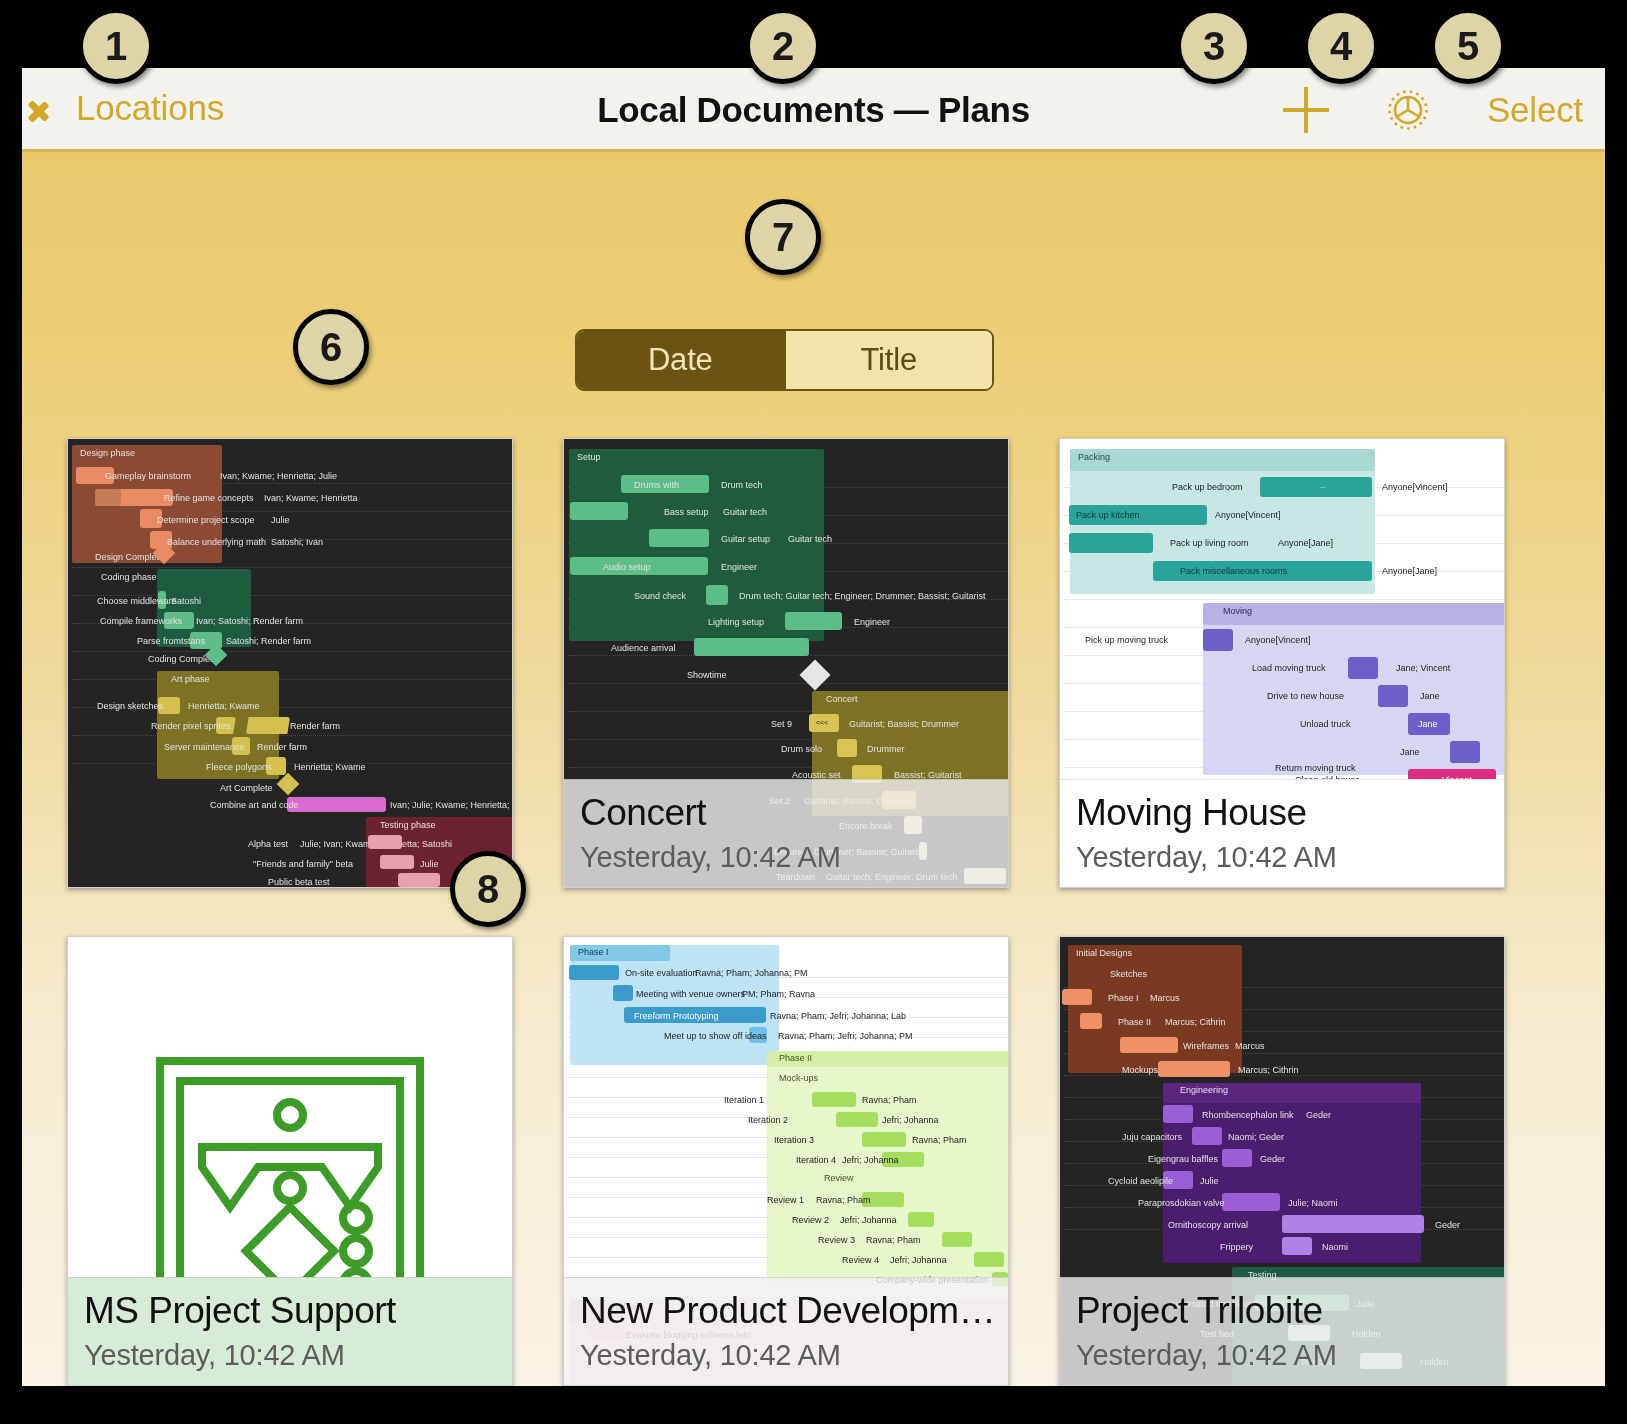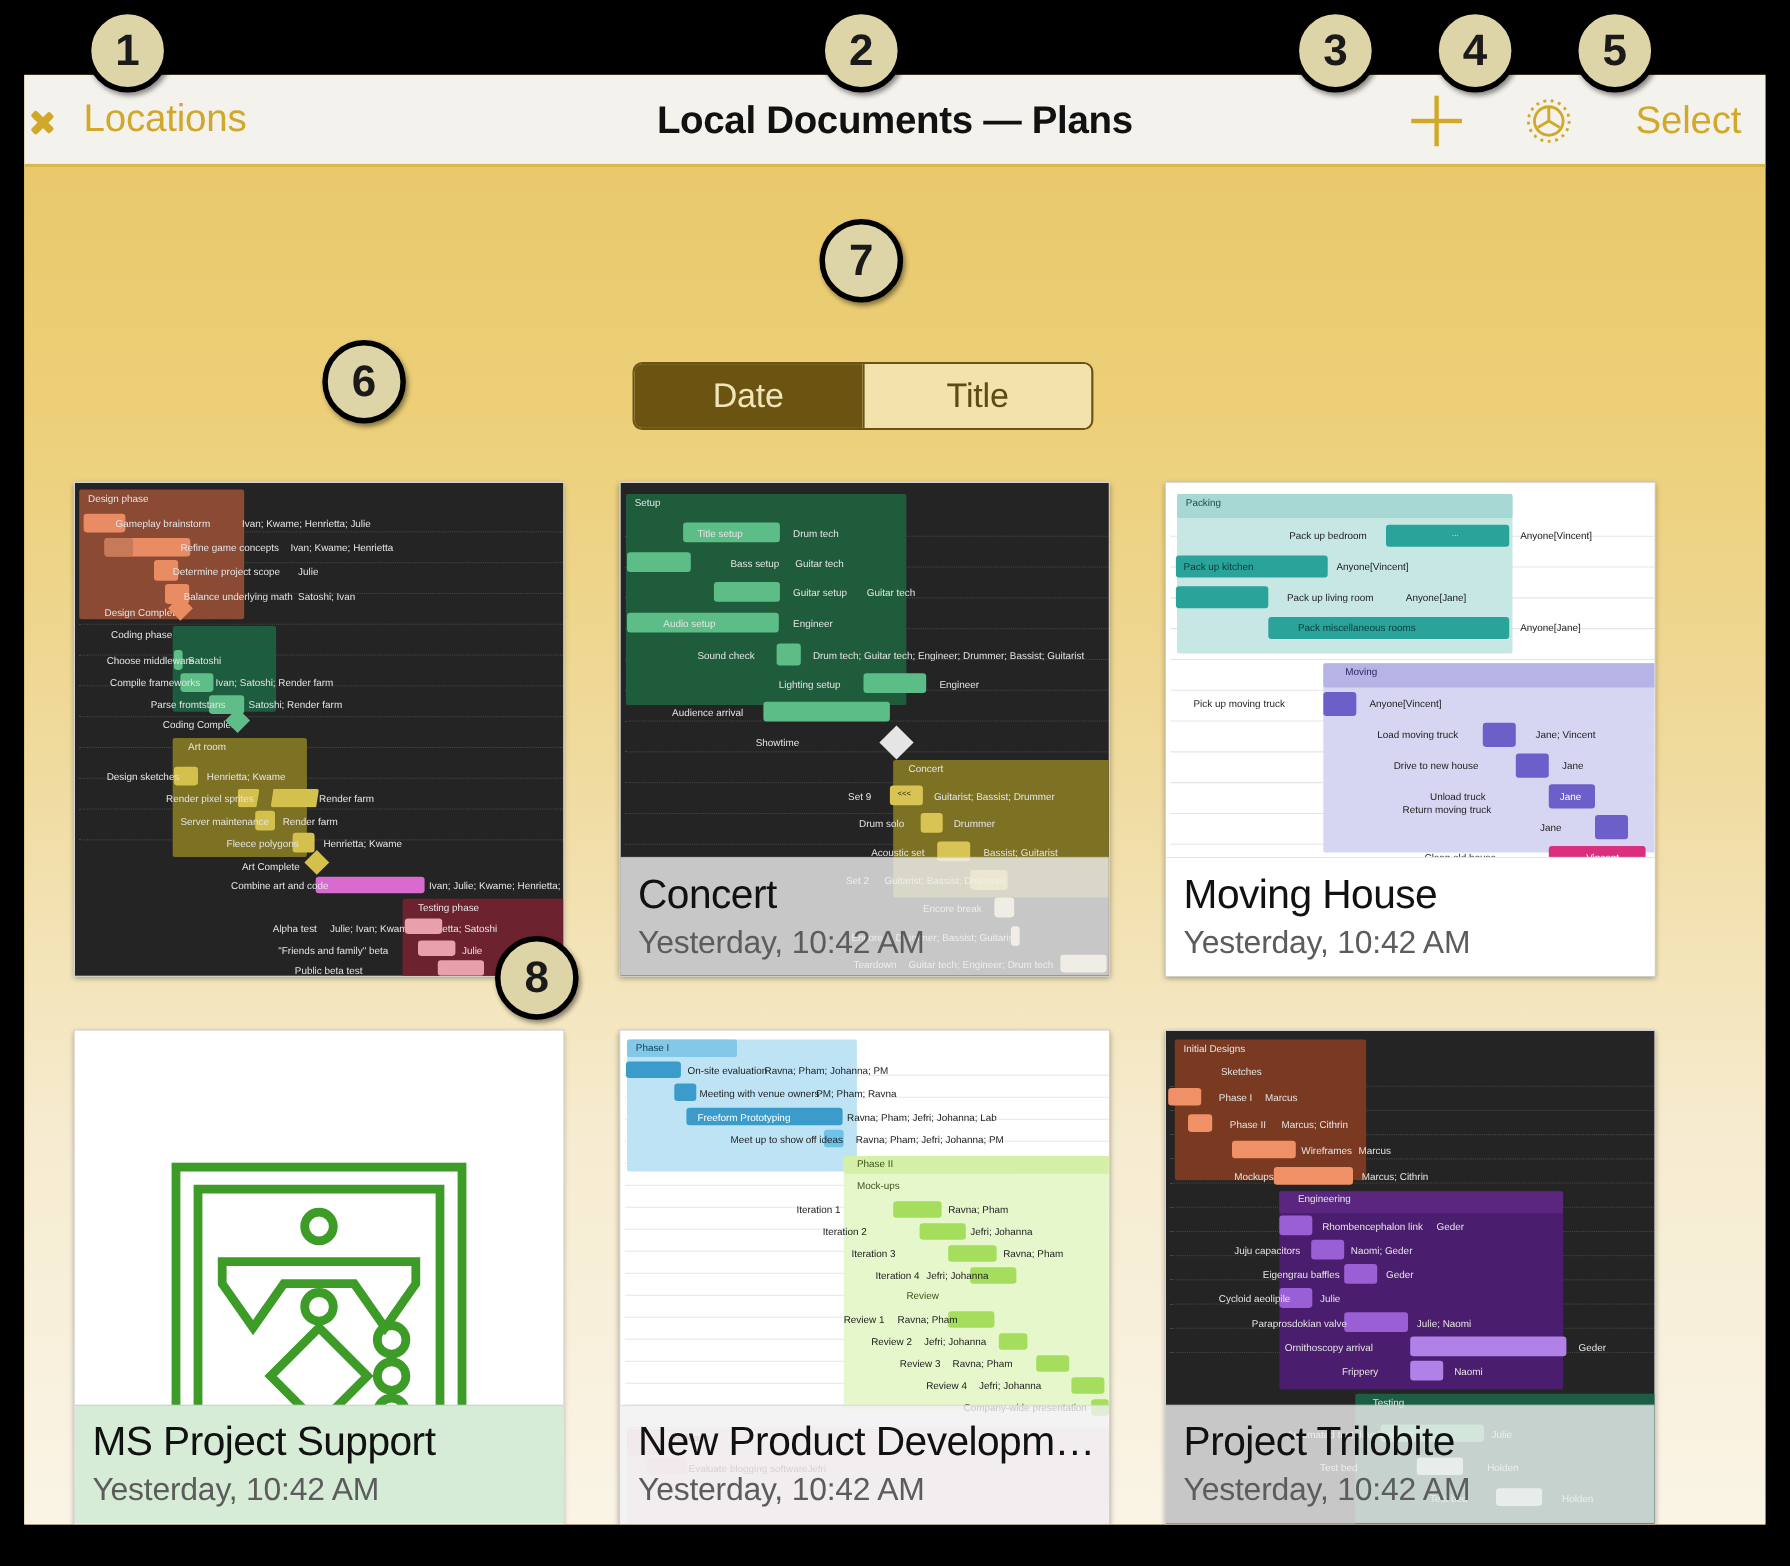--- a/index.html
+++ b/index.html
@@ -258,21 +258,21 @@
               <div class="bar" style="left:96px;top:173px;width:30px;height:17px;background:#5fbd88;"></div>
               <div class="tx tx-l" style="left:32px;top:177px;">Compile frameworks</div>
               <div class="tx tx-l" style="left:128px;top:177px;">Ivan; Satoshi; Render farm</div>
               <div class="bar" style="left:122px;top:193px;width:32px;height:17px;background:#5fbd88;"></div>
               <div class="tx tx-l" style="left:69px;top:197px;">Parse fromtstans</div>
               <div class="tx tx-l" style="left:158px;top:197px;">Satoshi; Render farm</div>
               <div class="tx tx-l" style="left:80px;top:215px;">Coding Complete</div>
               <div class="dia" style="left:140px;top:208px;background:#5fbd88;"></div>
 
               <div class="grp" style="left:89px;top:232px;width:122px;height:108px;background:#7d7224;"></div>
-              <div class="grp-hd tx-l" style="left:95px;top:232px;">Art room</div>
+              <div class="grp-hd tx-l" style="left:95px;top:232px;">Art phase</div>
               <div class="bar" style="left:90px;top:258px;width:22px;height:17px;background:#d4c14d;"></div>
               <div class="tx tx-l" style="left:29px;top:262px;">Design sketches</div>
               <div class="tx tx-l" style="left:120px;top:262px;">Henrietta; Kwame</div>
               <div class="bar" style="left:148px;top:278px;width:20px;height:17px;background:#d4c14d;clip-path:polygon(0 0,100% 0,85% 100%,0 100%);"></div>
               <div class="bar" style="left:178px;top:278px;width:44px;height:17px;background:#d4c14d;clip-path:polygon(6% 0,100% 0,94% 100%,0 100%);"></div>
               <div class="tx tx-l" style="left:83px;top:282px;">Render pixel sprites</div>
               <div class="tx tx-l" style="left:222px;top:282px;">Render farm</div>
               <div class="bar" style="left:164px;top:298px;width:18px;height:18px;background:#d4c14d;"></div>
               <div class="tx tx-l" style="left:96px;top:303px;">Server maintenance</div>
               <div class="tx tx-l" style="left:189px;top:303px;">Render farm</div>
@@ -312,21 +312,21 @@
                 <div class="rowline" style="top:188px"></div>
               <div class="rowline" style="top:216px"></div>
                 <div class="rowline" style="top:244px"></div>
               <div class="rowline" style="top:272px"></div>
                 <div class="rowline" style="top:300px"></div>
               <div class="rowline" style="top:328px"></div>
 
               <div class="grp" style="left:5px;top:10px;width:255px;height:192px;background:#1f5c3c;"></div>
               <div class="grp-hd tx-l" style="left:5px;top:10px;">Setup</div>
               <div class="bar" style="left:57px;top:36px;width:88px;height:18px;background:#5dbd87;"></div>
-              <div class="tx tx-l" style="left:70px;top:41px;">Title setup</div>
+              <div class="tx tx-l" style="left:70px;top:41px;">Drums with</div>
               <div class="tx tx-l" style="left:157px;top:41px;">Drum tech</div>
               <div class="bar" style="left:6px;top:63px;width:58px;height:18px;background:#5dbd87;"></div>
               <div class="tx tx-l" style="left:100px;top:68px;">Bass setup</div>
               <div class="tx tx-l" style="left:159px;top:68px;">Guitar tech</div>
               <div class="bar" style="left:85px;top:90px;width:60px;height:18px;background:#5dbd87;"></div>
               <div class="tx tx-l" style="left:157px;top:95px;">Guitar setup</div>
               <div class="tx tx-l" style="left:224px;top:95px;">Guitar tech</div>
               <div class="bar" style="left:6px;top:118px;width:138px;height:18px;background:#5dbd87;"></div>
               <div class="tx tx-l" style="left:39px;top:123px;">Audio setup</div>
               <div class="tx tx-l" style="left:157px;top:123px;">Engineer</div>
@@ -414,21 +414,21 @@
               <div class="bar" style="left:288px;top:218px;width:30px;height:22px;background:#6d5fc9;"></div>
               <div class="tx tx-d" style="left:192px;top:224px;">Load moving truck</div>
               <div class="tx tx-d" style="left:336px;top:224px;">Jane; Vincent</div>
               <div class="bar" style="left:318px;top:246px;width:30px;height:22px;background:#6d5fc9;"></div>
               <div class="tx tx-d" style="left:207px;top:252px;">Drive to new house</div>
               <div class="tx tx-d" style="left:360px;top:252px;">Jane</div>
               <div class="bar" style="left:348px;top:274px;width:42px;height:22px;background:#6d5fc9;"></div>
               <div class="tx tx-d" style="left:240px;top:280px;">Unload truck</div>
               <div class="tx tx-d" style="left:358px;top:280px;color:#fff;">Jane</div>
               <div class="bar" style="left:390px;top:302px;width:30px;height:22px;background:#6d5fc9;"></div>
-              <div class="tx tx-d" style="left:215px;top:292px;">Return moving truck</div>
+              <div class="tx tx-d" style="left:215px;top:324px;">Return moving truck</div>
               <div class="tx tx-d" style="left:340px;top:308px;">Jane</div>
               <div class="bar" style="left:348px;top:330px;width:88px;height:22px;background:#da2f7e;"></div>
               <div class="tx tx-d" style="left:235px;top:336px;">Clean old house</div>
               <div class="tx tx-d" style="left:382px;top:336px;color:#fff;">Vincent</div>
             </div>
           </div>
           <div class="label plain">
             <div class="doc-title">Moving House</div>
             <div class="doc-date">Yesterday, 10:42 AM</div>
           </div>

